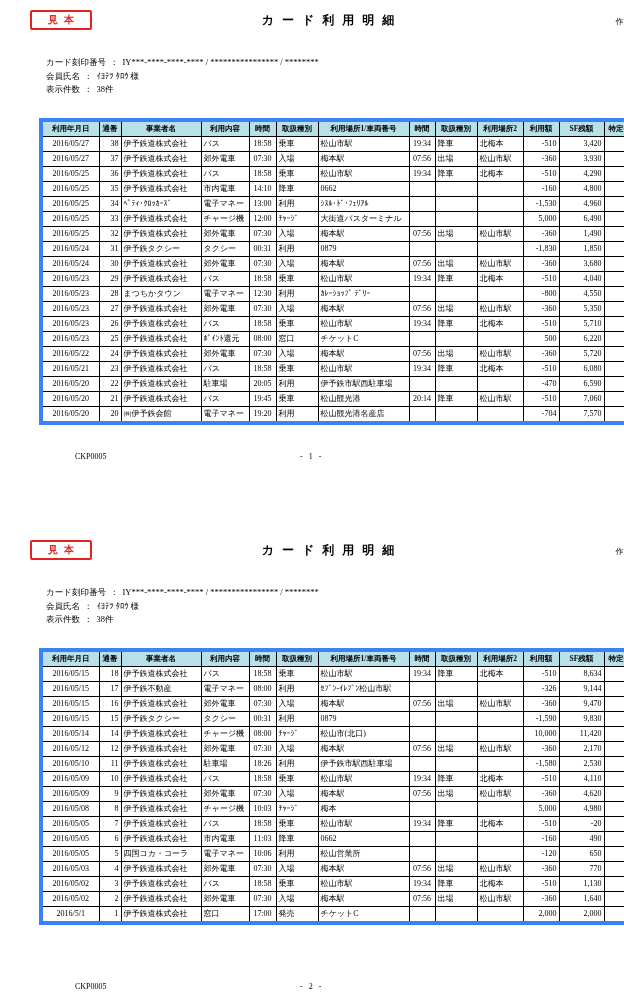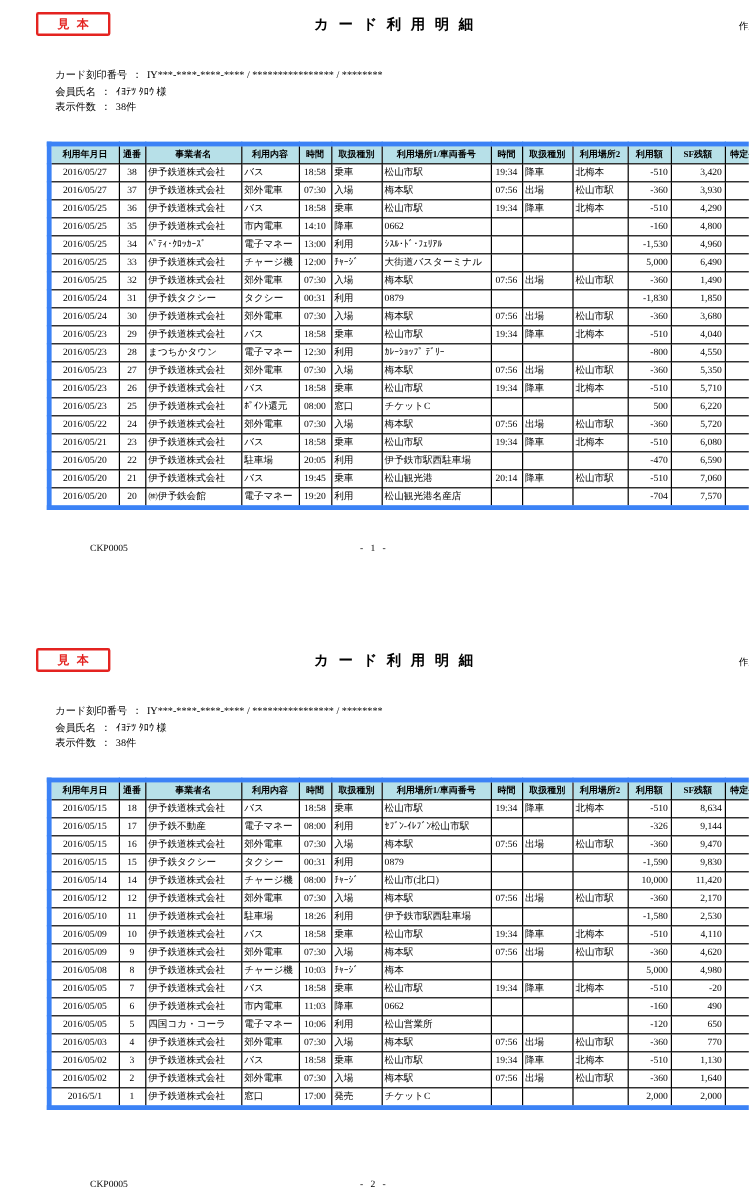--- a/index.html
+++ b/index.html
@@ -39,21 +39,21 @@
   table.usage th,table.usage td{
     border:1px solid #000;font-size:8px;padding:0 2px;
     height:14px;line-height:14px;overflow:hidden;white-space:nowrap;
     box-sizing:content-box;
   }
   table.usage thead th{
     background:#b7e0e8;font-weight:bold;text-align:center;font-size:7.5px;
     padding:0 1px;
   }
   td.c0{text-align:center;}
-  td.c1{text-align:center;}
+  td.c1{text-align:right;}
   td.c2,td.c3,td.c5,td.c6,td.c8,td.c9{text-align:left;}
   td.c4,td.c7{text-align:center;}
   td.c10,td.c11,td.c12{text-align:right;}
 
   .footer{position:absolute;left:0;top:452px;width:624px;font-size:8px;}
   .syscode{position:absolute;left:30px;margin-left:29px;}
   .pageno{position:absolute;left:284px;letter-spacing:2px;}
 </style>
 </head>
 <body>

